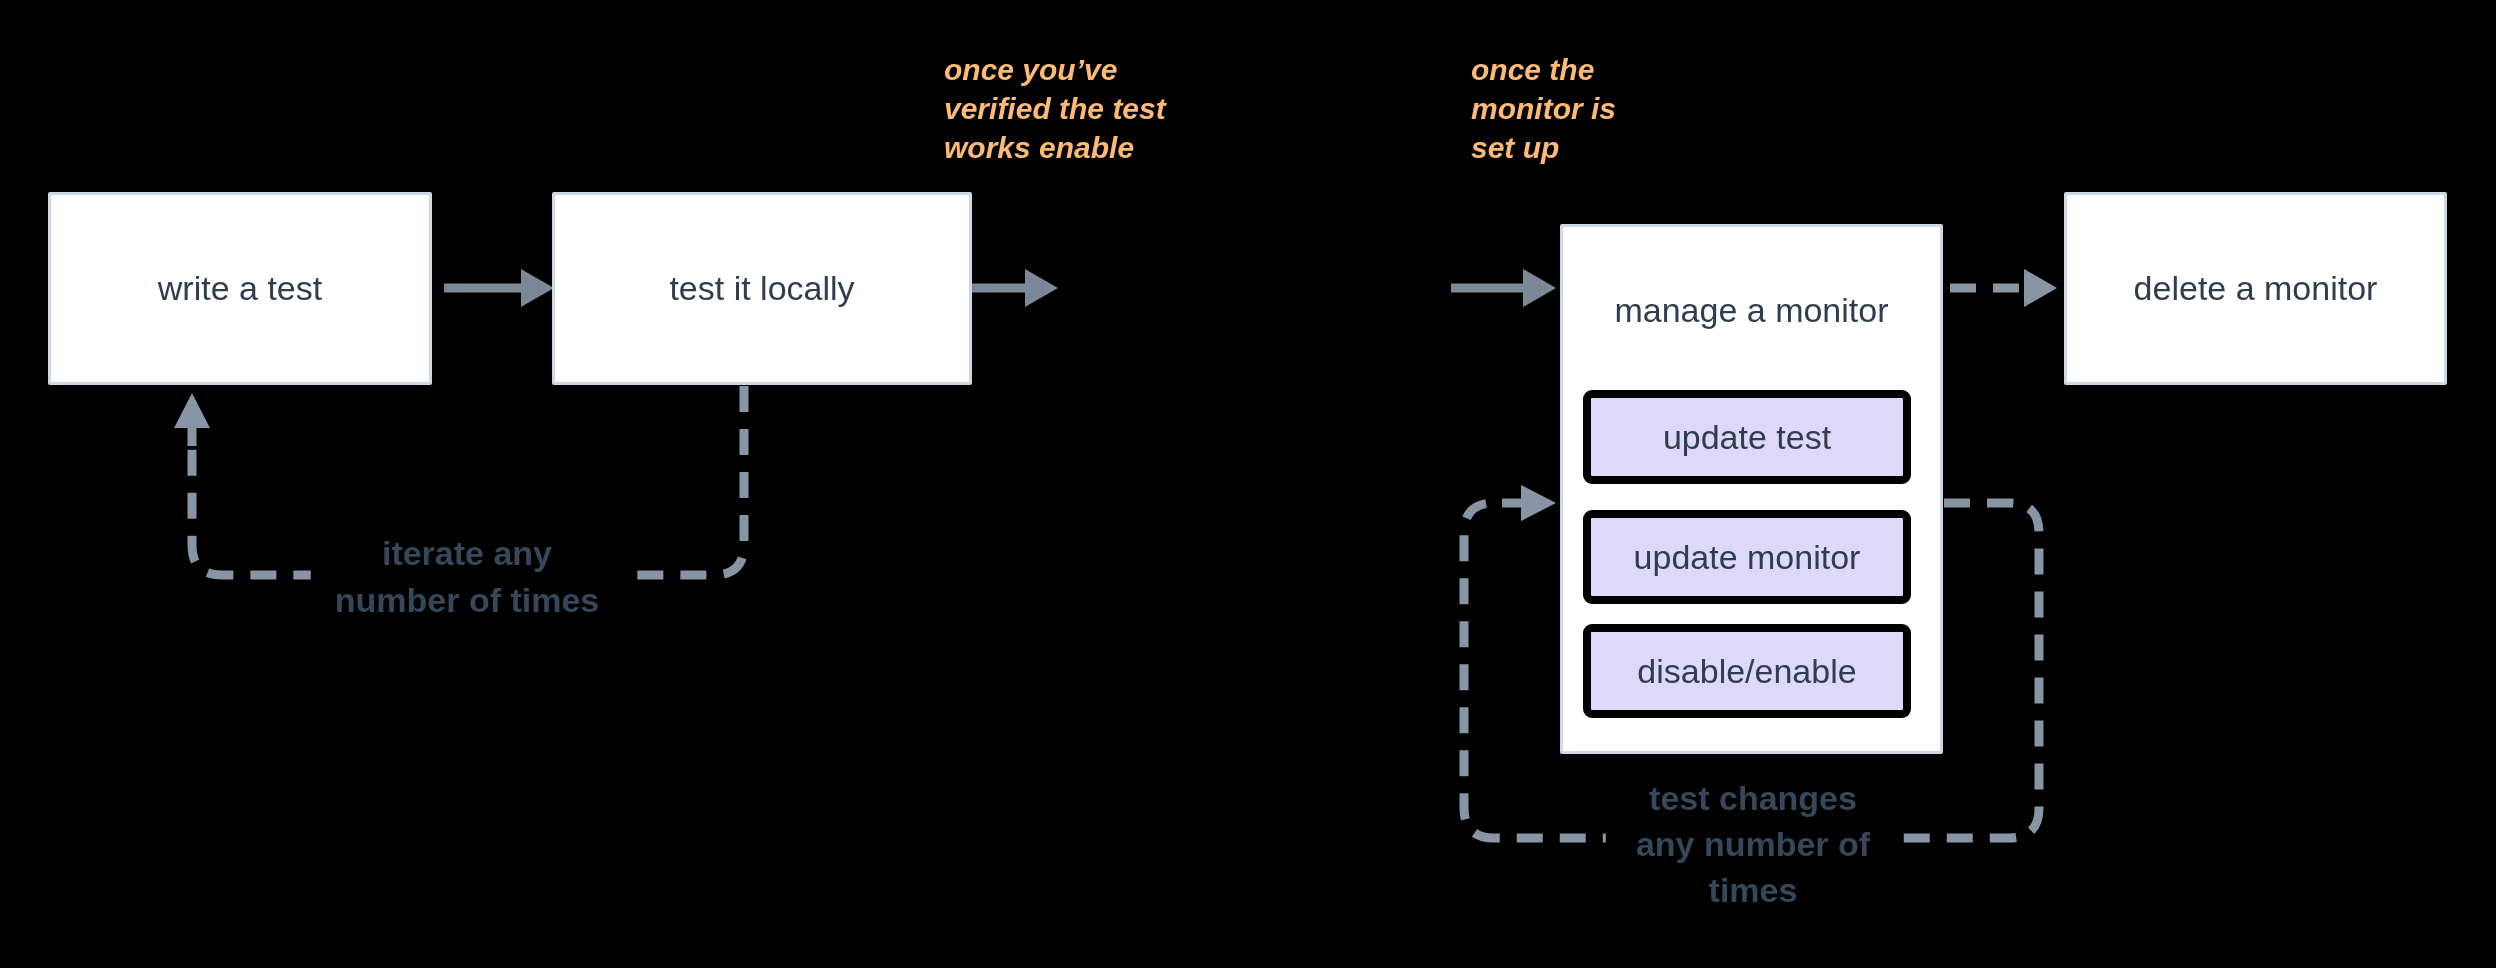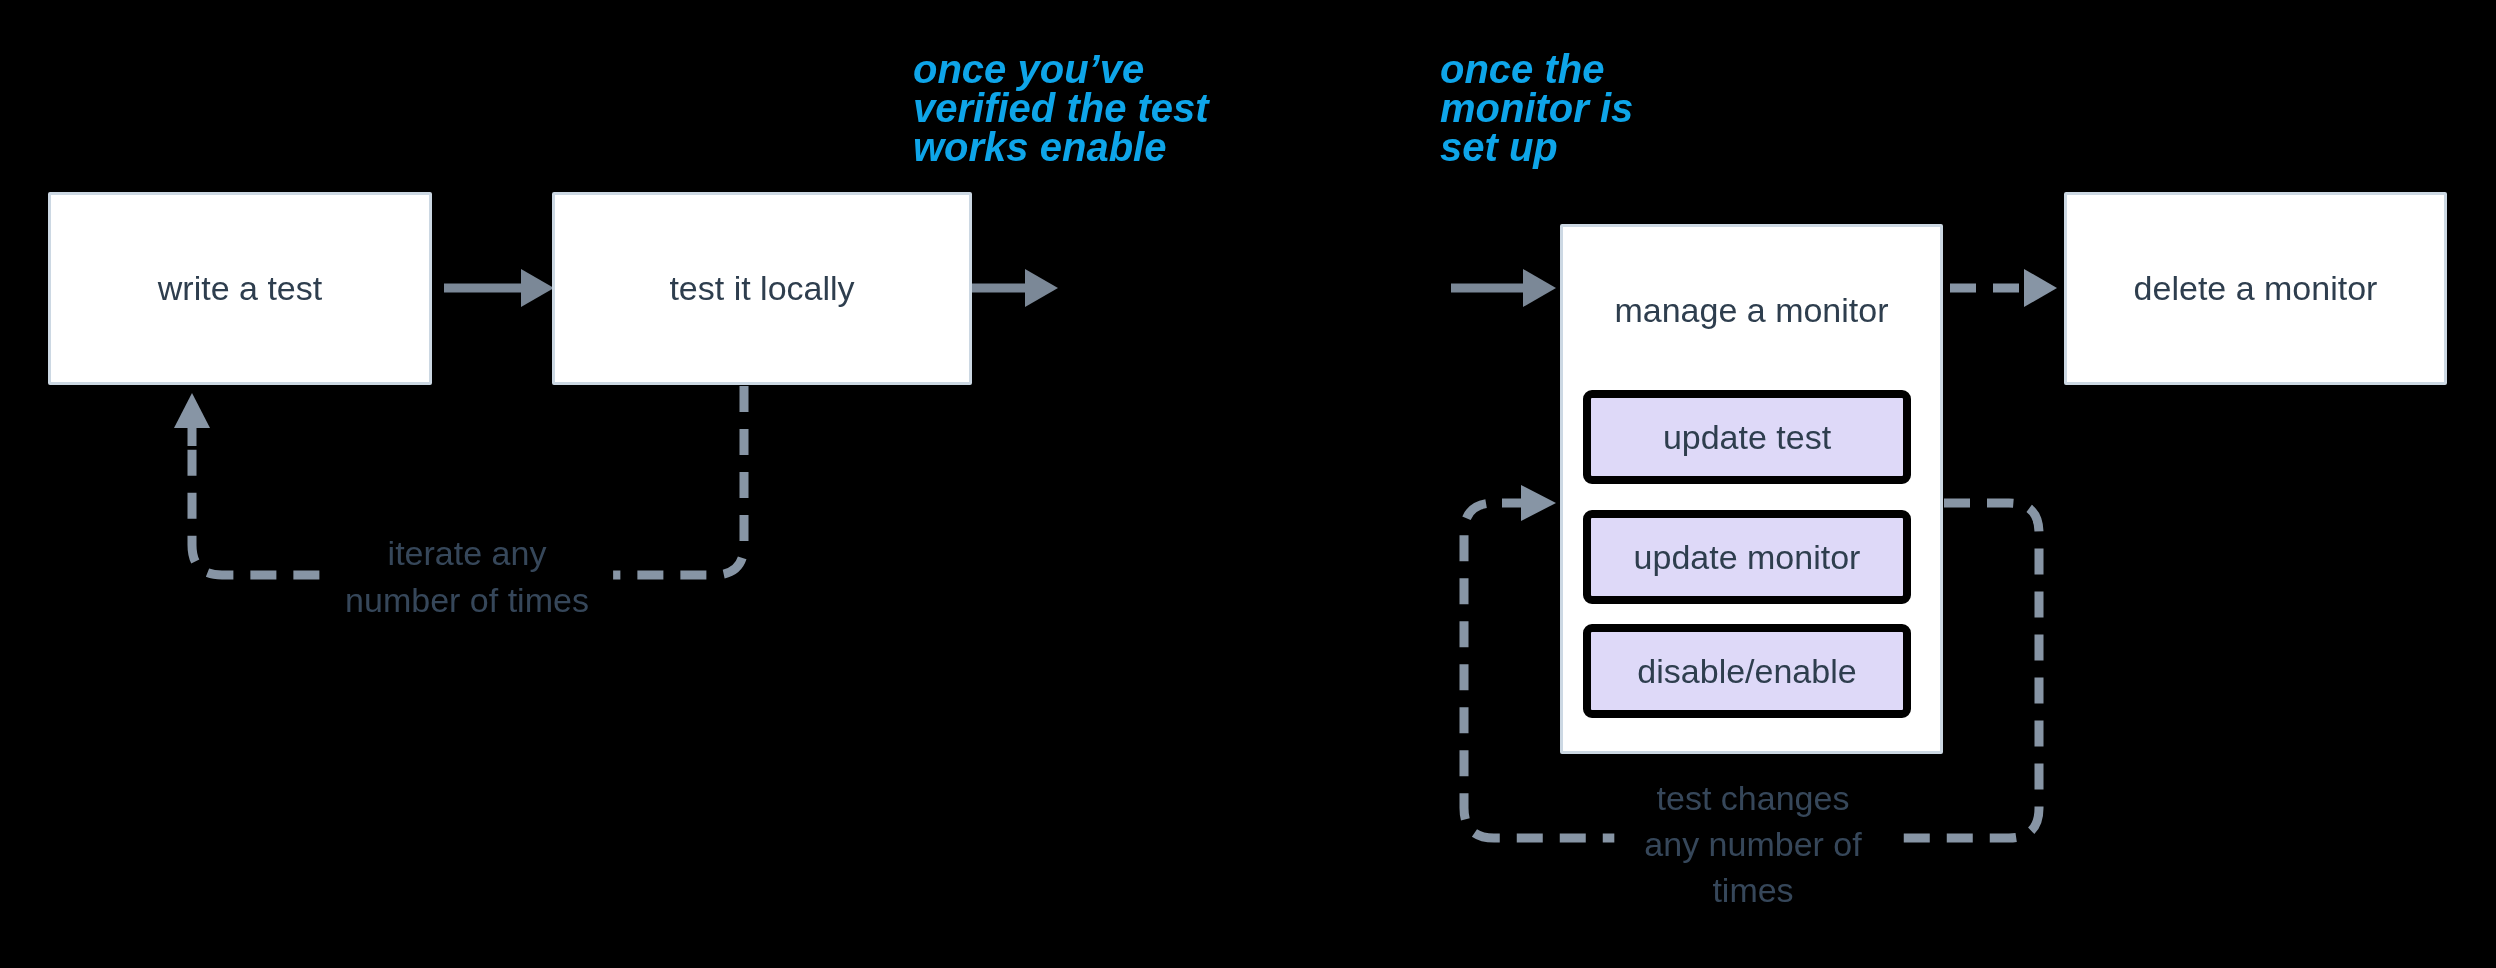--- a/index.html
+++ b/index.html
@@ -22,27 +22,27 @@
   .subnode{
     position:absolute;box-sizing:border-box;left:20px;width:328px;height:94px;
     background:#ded9f8;border:8px solid #000000;border-radius:9px;
     display:flex;align-items:center;justify-content:center;
     font-size:34px;font-weight:500;color:#2e3e4e;
   }
   .sub-1{top:163px;}
   .sub-2{top:283px;}
   .sub-3{top:397px;}
   .annot{
-    position:absolute;z-index:2;font-size:40px;font-style:italic;font-weight:600;
-    color:#0ea5e9;line-height:39px;white-space:nowrap;
+    position:absolute;z-index:2;font-size:30px;font-style:italic;font-weight:600;
+    color:#fdba74;line-height:39px;white-space:nowrap;margin-left:31px;
   }
   .annot span{display:block;}
   .loop-label{
     position:absolute;z-index:3;transform:translateX(-50%);
-    font-size:34px;font-weight:400;color:#36475a;background:#000;
+    font-size:34px;font-weight:700;color:#36475a;background:#000;
     text-align:center;white-space:nowrap;
   }
   .loop-label span{display:block;}
   .ll-1{left:467px;top:530px;line-height:47px;padding:0 24px;}
   .ll-2{left:1753px;top:775px;line-height:46px;padding:0 30px;}
 </style>
 </head>
 <body>
 
 <div class="canvas">

